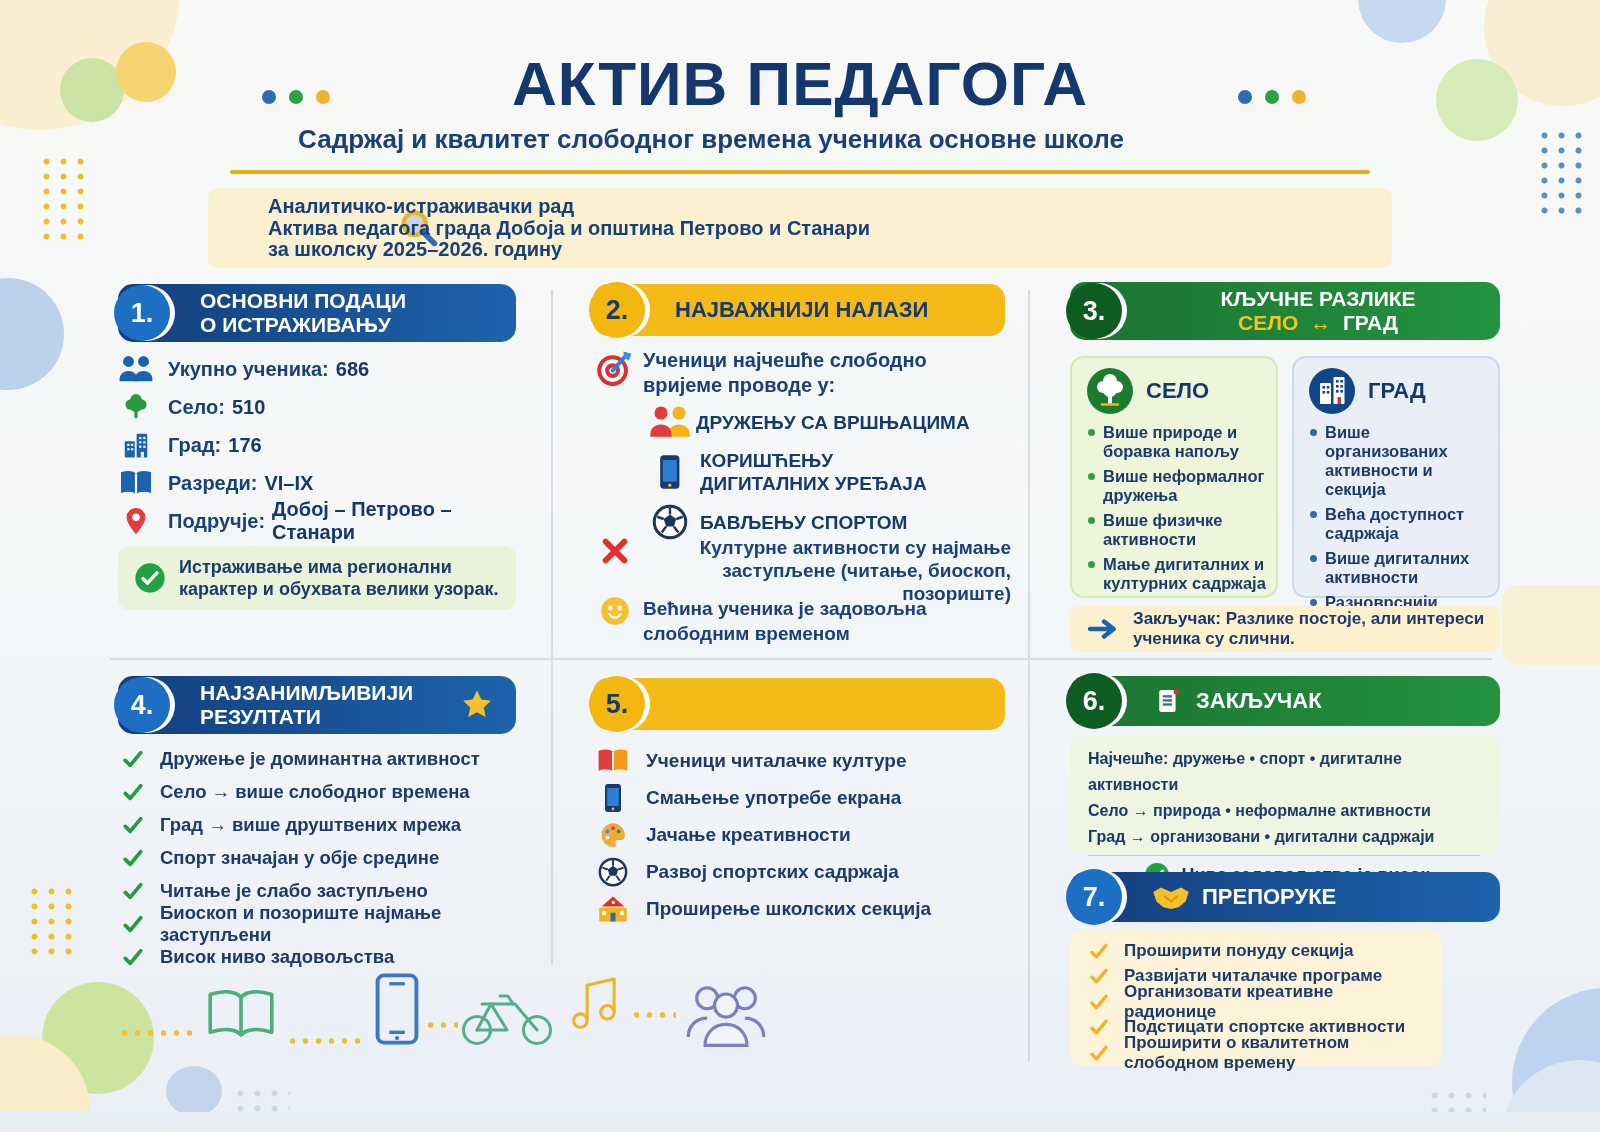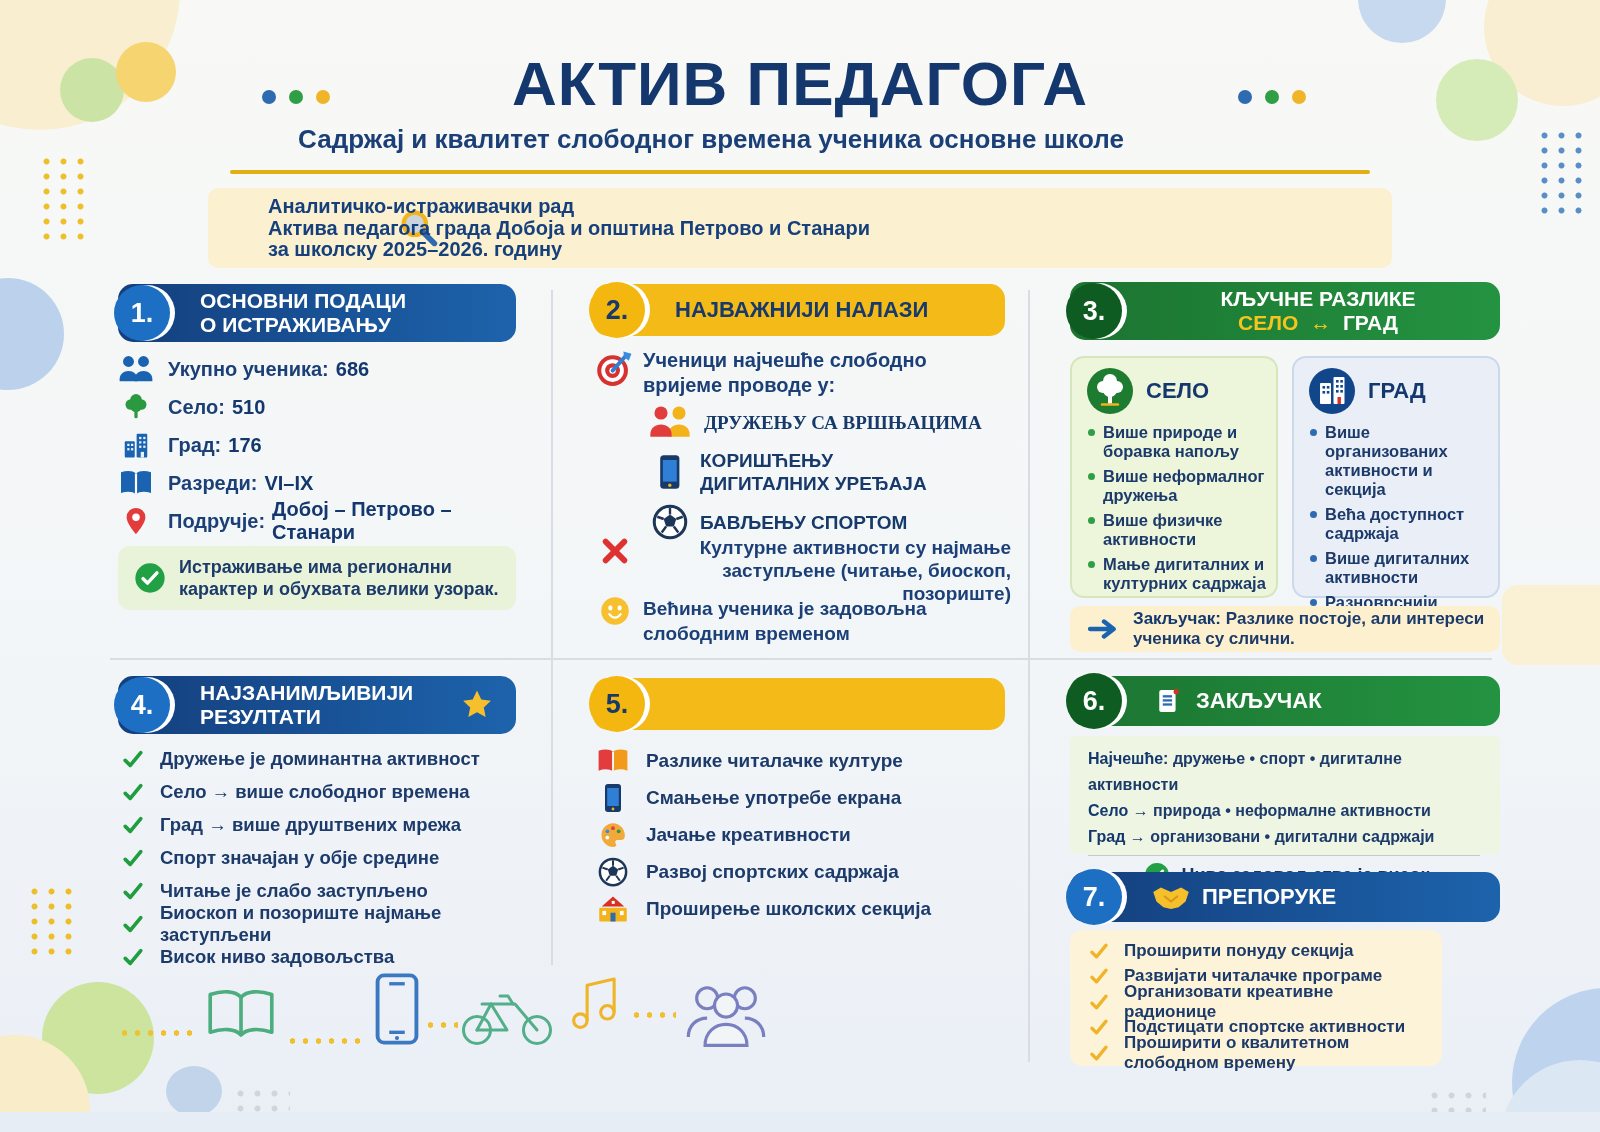--- a/index.html
+++ b/index.html
@@ -86,21 +86,21 @@
   .chk-row .ic{width:30px;height:22px;margin-right:12px;flex:none;}
   .chk-row .txt{font-size:18.5px;font-weight:600;color:#1c3a6a;}
 
   
   .ped-rows{position:absolute;left:596px;top:742px;width:400px;}
   .ped-row{display:flex;align-items:center;height:37px;}
   .ped-row .ic{width:34px;height:30px;display:flex;justify-content:center;margin-right:16px;flex:none;}
   .ped-row .txt{font-size:19px;font-weight:600;color:#1c3a6a;}
 
   
-  .sum-box{position:absolute;left:1070px;top:736px;width:430px;height:118px;background:#eef5e3;border-radius:5px;
+  .sum-box{position:absolute;left:1070px;top:736px;width:430px;height:118px;background:#eef5e3;border-radius:12px;
     box-sizing:border-box;padding:10px 14px 0 18px;}
   .sum-line{font-size:16px;font-weight:600;line-height:26px;color:#1c3a6a;}
   .sum-div{border-top:1.5px solid #c2cfb4;margin:5px 6px 6px 0;}
   .sum-high{display:flex;align-items:center;justify-content:center;}
   .sum-high .ic{width:26px;height:26px;margin-right:11px;}
   .sum-high .txt{font-size:18px;font-weight:800;color:#14386e;}
 
   
   .rec-box{position:absolute;left:1070px;top:930px;width:372px;height:136px;background:#fdf3d8;border-radius:12px;
     box-sizing:border-box;padding:8px 27px 0 16px;}
@@ -301,21 +301,21 @@
           <g fill="#f2b31b">
             <circle cx="18.5" cy="5.5" r="4"></circle>
             <path d="M12 20v-1.5c0-3.6 2.9-6 6.5-6s6.5 2.4 6.5 6V20z"></path>
           </g>
           <g fill="#e23d3d">
             <circle cx="7.5" cy="5.5" r="4"></circle>
             <path d="M1 20v-1.5C1 14.9 3.9 12.5 7.5 12.5S14 14.9 14 18.5V20z"></path>
           </g>
         </svg>
       </span>
-      <span class="lbl" style="margin-left:12px;font-family:Liberation Serif, serif;">ДРУЖЕЊУ СА ВРШЊАЦИМА</span>
+      <span class="lbl" style="margin-left:4px;">ДРУЖЕЊУ СА ВРШЊАЦИМА</span>
     </div>
 
     <div class="act-row">
       <span class="ic" style="height:36px;align-items:center;">
         <svg viewBox="0 0 18 30" style="width:auto;height:100%;margin:auto">
           <rect x="1" y="1" width="16" height="28" rx="3" fill="#173a6b"></rect>
           <rect x="3.2" y="5" width="11.6" height="18" fill="#2f7fd6"></rect>
           <circle cx="9" cy="26" r="1.4" fill="#f2b31b"></circle>
         </svg>
       </span>
@@ -529,21 +529,21 @@
 <div class="ped-rows">
 
     <div class="ped-row">
       <span class="ic">
         <svg viewBox="0 0 26 22">
           <path d="M13 4C10.8 1.9 6.2 1.6 2 3.2v15.2c4.2-1.6 8.8-1.3 11 .8z" fill="#e23c3c"></path>
           <path d="M13 4c2.2-2.1 6.8-2.4 11-.8v15.2c-4.2-1.6-8.8-1.3-11 .8z" fill="#f29b1b"></path>
           <path d="M13 4v15.2" stroke="#fff" stroke-width="1.4"></path>
         </svg>
       </span>
-      <span class="txt">Разлике читалачке културе</span>
+      <span class="txt">Ученици читалачке културе</span>
     </div>
 
     <div class="ped-row">
       <span class="ic">
         <svg viewBox="0 0 18 30" style="width:auto;height:100%;margin:auto">
           <rect x="1" y="1" width="16" height="28" rx="3" fill="#173a6b"></rect>
           <rect x="3.2" y="5" width="11.6" height="18" fill="#2f7fd6"></rect>
           <circle cx="9" cy="26" r="1.4" fill="#f2b31b"></circle>
         </svg>
       </span>

